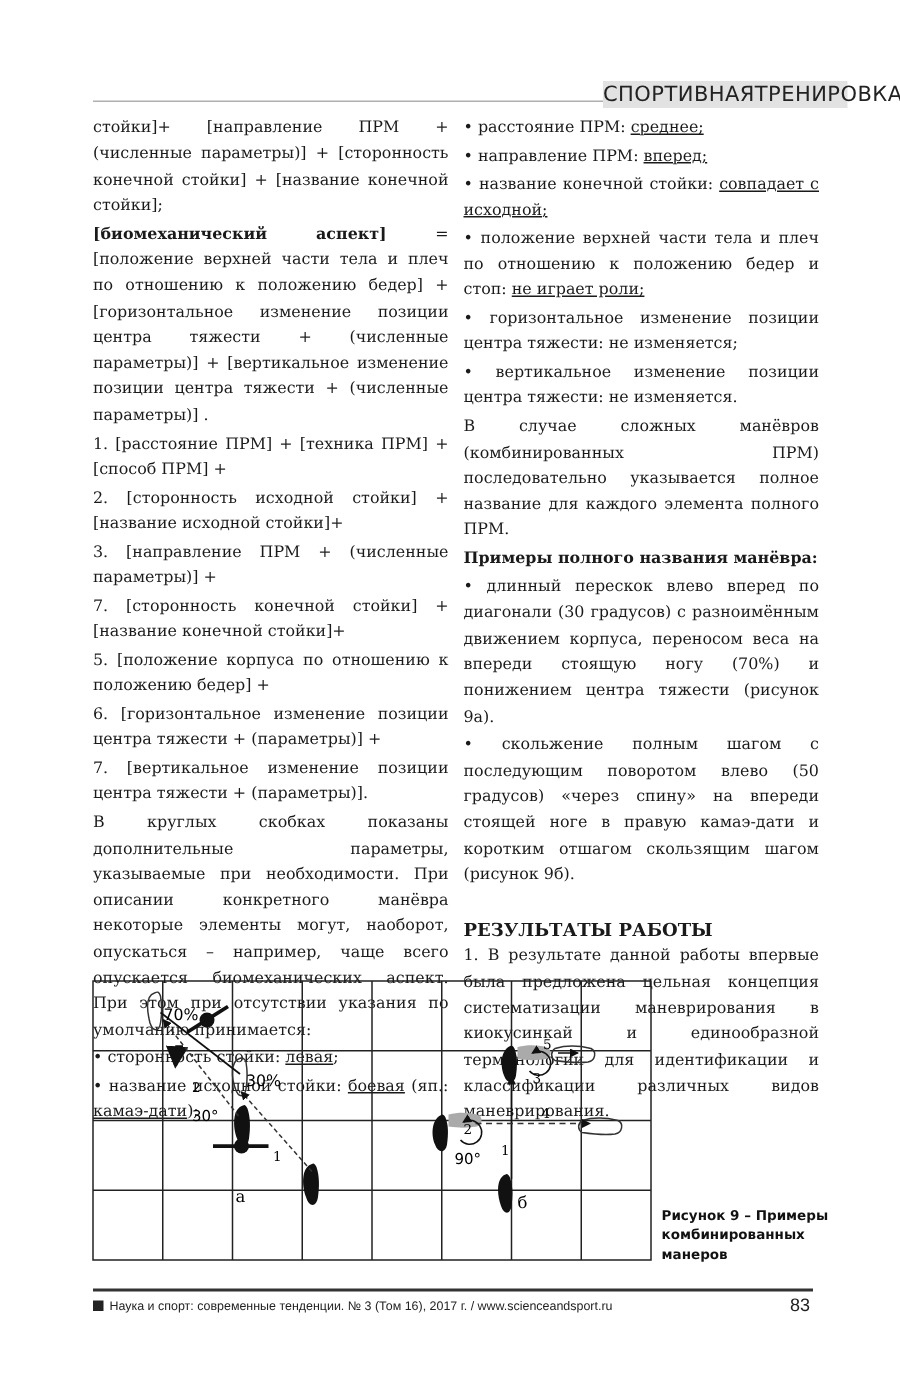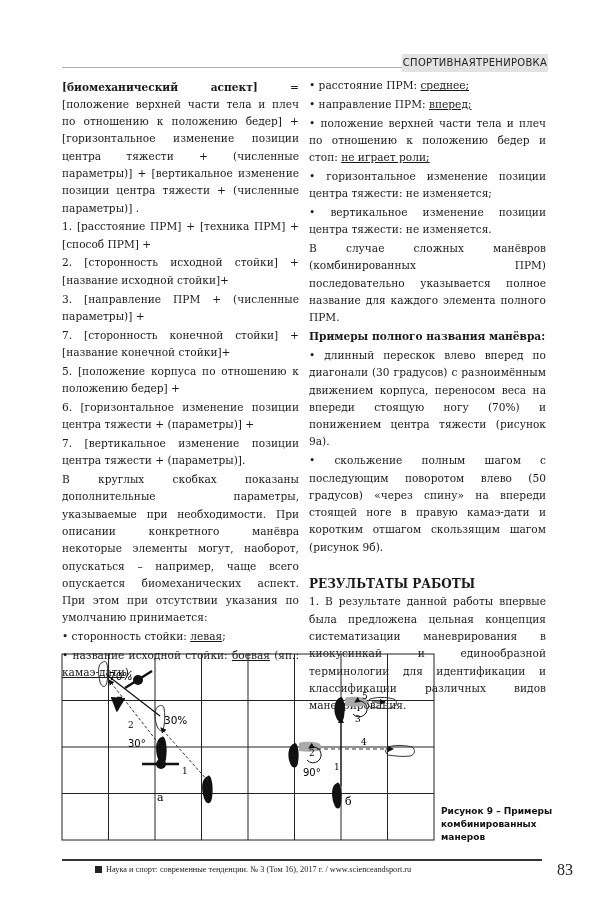--- a/index.html
+++ b/index.html
@@ -1,63 +1,65 @@
 <!DOCTYPE html>
 <html><head>
 <meta charset="utf-8">
 <style>
   html, body { margin: 0; padding: 0; background: #ffffff; }
   body { width: 600px; height: 919px; position: relative; overflow: hidden;
          font-family: "DejaVu Serif", serif; color: #1a1a1a; }
   .header-rule { position: absolute; left: 62px; top: 67px; width: 340px; height: 1px; background: #b0b0b0; }
-  .header-label { position: absolute; left: 402px; top: 54px; width: 146px; height: 18px;
-                  background: #e2e2e2; font-family: "DejaVu Sans", sans-serif; font-size: 10px;
+  .header-label { position: absolute; left: 402px; top: 54px; width: 163px; height: 18px;
+                  background: #e2e2e2; font-family: "DejaVu Sans", sans-serif; font-size: 14px;
                   letter-spacing: 0.3px; line-height: 18px; text-align: center; color: #222; }
   .col { position: absolute; top: 77px; width: 237px; font-size: 10.6px; line-height: 17.3px;
          text-align: justify; }
   .col-left { left: 62px; }
   .col-right { left: 309px; }
   .col p { margin: 0; }
   .col .gap { margin-top: 1.5px; }
   .b { font-weight: bold; }
   .u { text-decoration: underline; }
   .h2 { font-weight: bold; font-size: 12px; margin-top: 20px !important; }
   .figure { position: absolute; left: 60px; top: 650px; width: 380px; height: 195px; }
   .fig-caption { position: absolute; left: 441px; top: 805px; width: 130px;
                  font-family: "DejaVu Sans", sans-serif; font-weight: bold; font-size: 9px;
                  line-height: 13px; color: #111; }
   .footer-rule { position: absolute; left: 62px; top: 859px; width: 480px; height: 2px; background: #333; }
-  .footer { position: absolute; left: 62px; top: 864px; width: 480px; font-family: Liberation Serif, serif;
-            font-size: 8.3px; line-height: 12px; color: #222; margin-left: 33px; }
+  .footer { position: absolute; left: 62px; top: 864px; width: 480px; font-family: Liberation Sans, sans-serif;
+            font-size: 8.3px; line-height: 12px; color: #222; }
   .footer .sq { display: inline-block; width: 7px; height: 7px; background: #222; margin-right: 4px; vertical-align: -0.5px; }
-  .footer .page { position: absolute; right: 2px; top: 0; font-size: 16px; }
+  .footer .page { position: absolute; right: 2px; top: 0; font-size: 12px; }
 </style>
 </head>
 <body>
 
 <div class="header-rule"></div>
 <div class="header-label">СПОРТИВНАЯТРЕНИРОВКА</div>
 
 <div class="col col-left">
+  <p>стойки]+ [направление ПРМ + (численные параметры)] + [сторонность конечной стойки] + [название конечной стойки];</p>
   <p class="gap"><span class="b">[биомеханический аспект]</span><span> = [положение верхней части тела и плеч по отношению к положению бедер] + [горизонтальное изменение позиции центра тяжести + (численные параметры)] + [вертикальное изменение позиции центра тяжести + (численные параметры)] .</span></p>
   <p class="gap">1. [расстояние ПРМ] + [техника ПРМ] + [способ ПРМ] +</p>
   <p class="gap">2.  [сторонность исходной стойки] + [название исходной стойки]+</p>
   <p class="gap">3. [направление ПРМ + (численные параметры)] +</p>
   <p class="gap">7. [сторонность конечной стойки] + [название конечной стойки]+</p>
   <p class="gap">5. [положение корпуса по отношению к положению бедер] +</p>
   <p class="gap">6. [горизонтальное изменение позиции центра тяжести + (параметры)] +</p>
   <p class="gap">7. [вертикальное изменение позиции центра тяжести + (параметры)].</p>
   <p class="gap">В круглых скобках показаны дополнительные параметры, указываемые при необходимости. При описании конкретного манёвра некоторые элементы могут, наоборот, опускаться – например, чаще всего опускается биомеханических аспект. При этом при отсутствии указания по умолчанию принимается:</p>
   <p class="gap"><span>• сторонность стойки: </span><span class="u">левая</span><span>;</span></p>
   <p class="gap"><span>• название исходной стойки: </span><span class="u">боевая</span><span> (яп.: </span><span class="u">камаэ-дати</span><span>);</span></p>
 </div>
 
 <div class="col col-right">
   <p><span>• расстояние ПРМ: </span><span class="u">среднее;</span></p>
   <p class="gap"><span>• направление ПРМ: </span><span class="u">вперед;</span></p>
+  <p class="gap"><span>• название конечной стойки: </span><span class="u">совпадает с исходной;</span></p>
   <p class="gap"><span>• положение верхней части тела и плеч по отношению к положению бедер и стоп: </span><span class="u">не играет роли;</span></p>
   <p class="gap"><span>• горизонтальное изменение позиции центра тяжести: не изменяется;</span></p>
   <p class="gap"><span>• вертикальное изменение позиции центра тяжести: не изменяется.</span></p>
   <p class="gap">В случае сложных манёвров (комбинированных ПРМ) последовательно указывается полное название для каждого элемента полного ПРМ.</p>
   <p class="gap b">Примеры полного названия манёвра:</p>
   <p class="gap">• длинный перескок влево вперед по диагонали (30 градусов) с разноимённым движением корпуса, переносом веса на впереди стоящую ногу (70%) и понижением центра тяжести (рисунок 9а).</p>
   <p class="gap">• скольжение полным шагом с последующим поворотом влево (50 градусов) «через спину» на впереди стоящей ноге в правую камаэ-дати и коротким отшагом скользящим шагом (рисунок 9б).</p>
   <p class="h2">РЕЗУЛЬТАТЫ РАБОТЫ</p>
   <p>1. В результате данной работы впервые была предложена цельная концепция систематизации маневрирования в киокусинкай и единообразной терминологии для идентификации и классификации различных видов маневрирования.</p>
 </div>

